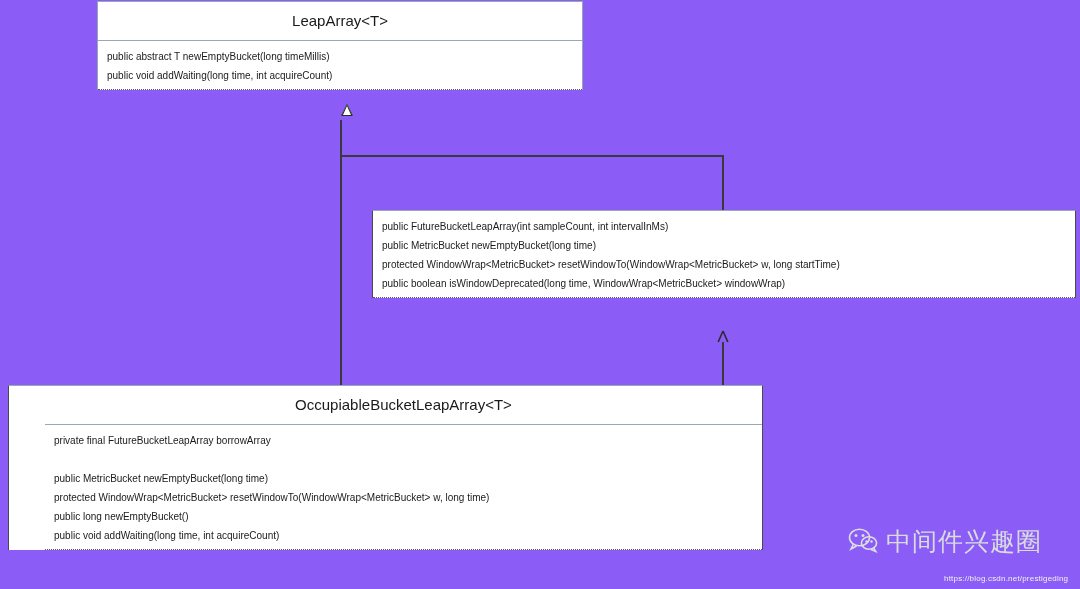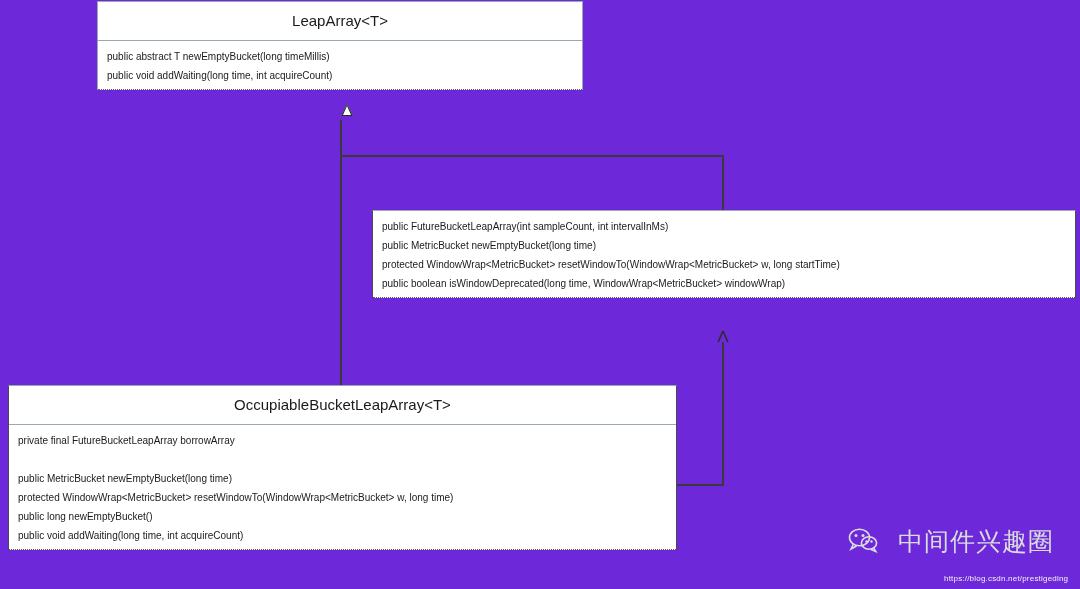--- a/index.html
+++ b/index.html
@@ -4,21 +4,21 @@
 <style>
   html, body {
     margin: 0;
     padding: 0;
     background: #ffffff;
   }
   #canvas {
     position: relative;
     width: 1080px;
     height: 589px;
-    background: #6d28d9;
+    background: #8b5cf6;
     overflow: hidden;
     font-family: "Liberation Sans", sans-serif;
   }
 
   
   .uml-class {
     position: absolute;
     background: #ffffff;
     border: 1px solid #9aa7b4;
     border-bottom: none;
@@ -103,21 +103,21 @@
     width: 14px; height: 14px;
     z-index: 4;
   }
   .arrow-open svg { display: block; }
 
   
   .watermark {
     position: absolute;
     display: flex;
     align-items: center;
-    gap: 20px;
+    gap: 8px;
     z-index: 1;
     user-select: none;
   }
   .wm-text {
     font-size: 25px;
     color: #d9dcdf;
     letter-spacing: 1px;
     font-family: "DejaVu Sans", sans-serif;
   }
   .wm-url {
@@ -159,21 +159,21 @@
 
   <div class="uml-class heavy" style="left:372px; top:210px; width:704px;">
     <div class="class-body">
       <div class="member">public FutureBucketLeapArray(int sampleCount, int intervalInMs)</div>
       <div class="member">public MetricBucket newEmptyBucket(long time)</div>
       <div class="member">protected WindowWrap&lt;MetricBucket&gt; resetWindowTo(WindowWrap&lt;MetricBucket&gt; w, long startTime)</div>
       <div class="member">public boolean isWindowDeprecated(long time, WindowWrap&lt;MetricBucket&gt; windowWrap)</div>
     </div>
   </div>
 
-  <div class="uml-class heavy" style="left:8px; top:385px; width:669px;">
+  <div class="uml-class heavy" style="left:8px; top:385px; width:755px;padding-left:36px;">
     <div class="class-header">OccupiableBucketLeapArray&lt;T&gt;</div>
     <div class="class-body">
       <div class="member">private final FutureBucketLeapArray borrowArray</div>
       <div class="member spacer"></div>
       <div class="member">public MetricBucket newEmptyBucket(long time)</div>
       <div class="member">protected WindowWrap&lt;MetricBucket&gt; resetWindowTo(WindowWrap&lt;MetricBucket&gt; w, long time)</div>
       <div class="member">public long newEmptyBucket()</div>
       <div class="member">public void addWaiting(long time, int acquireCount)</div>
     </div>
   </div>

